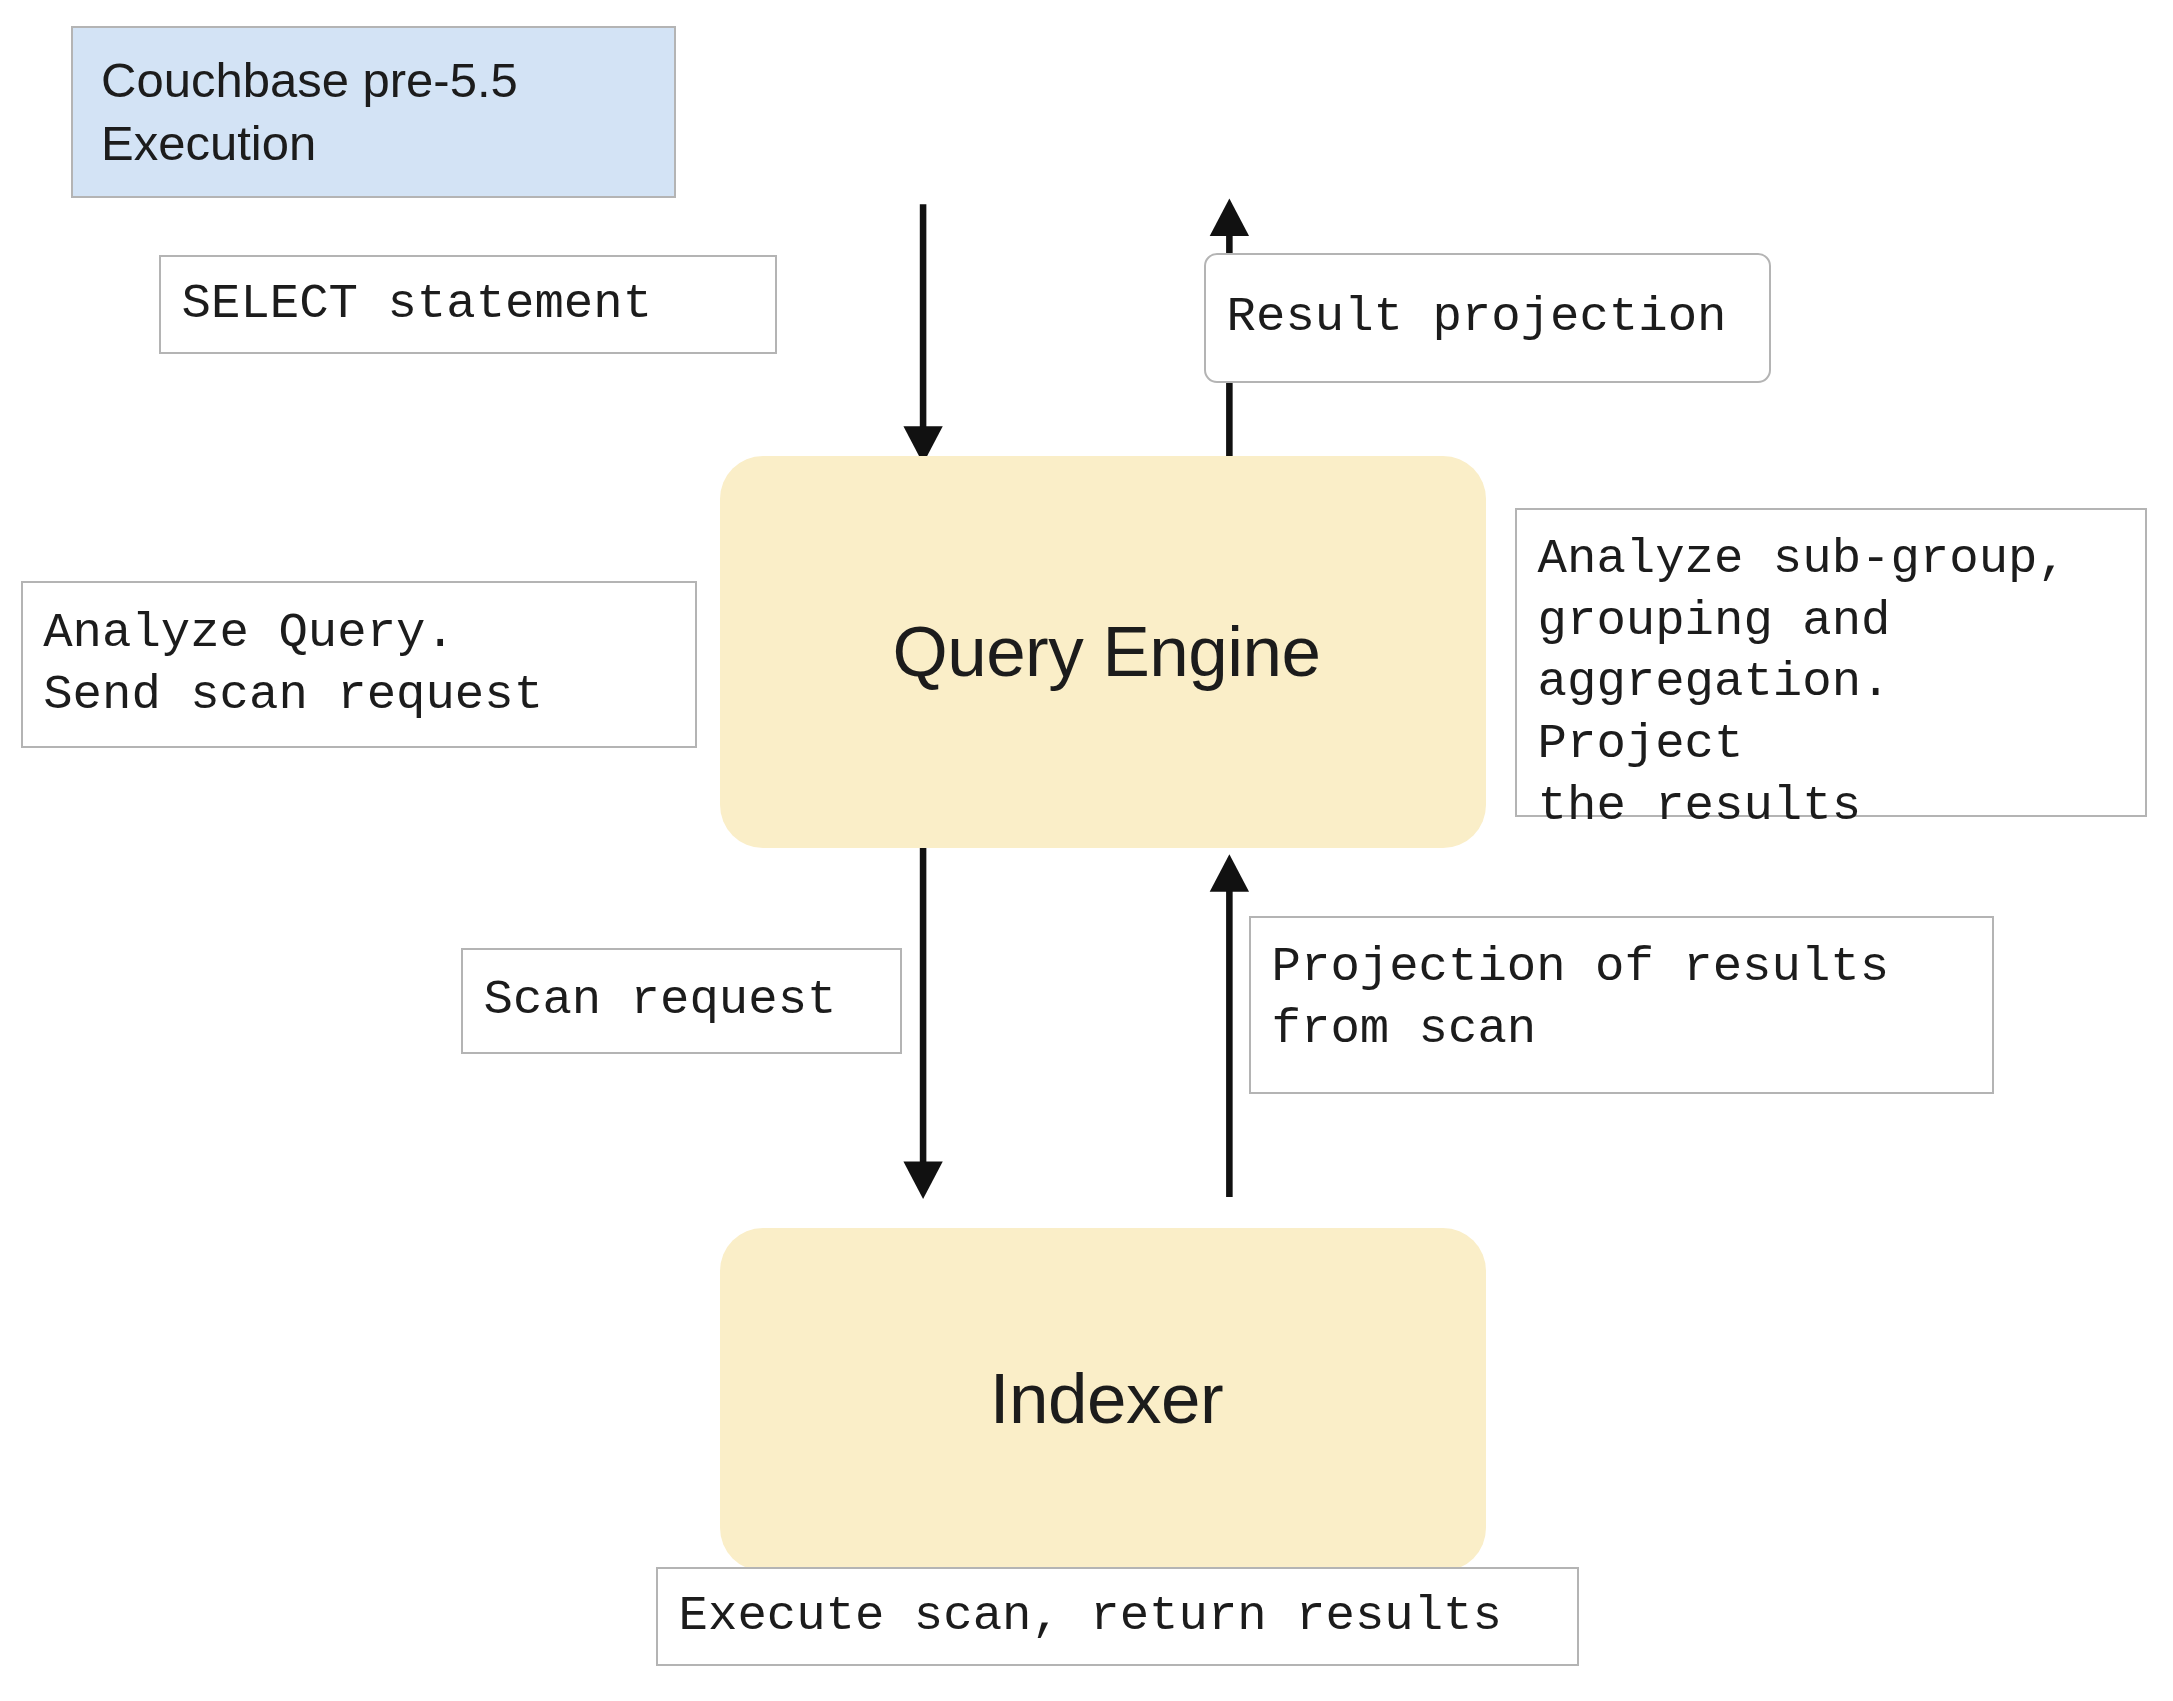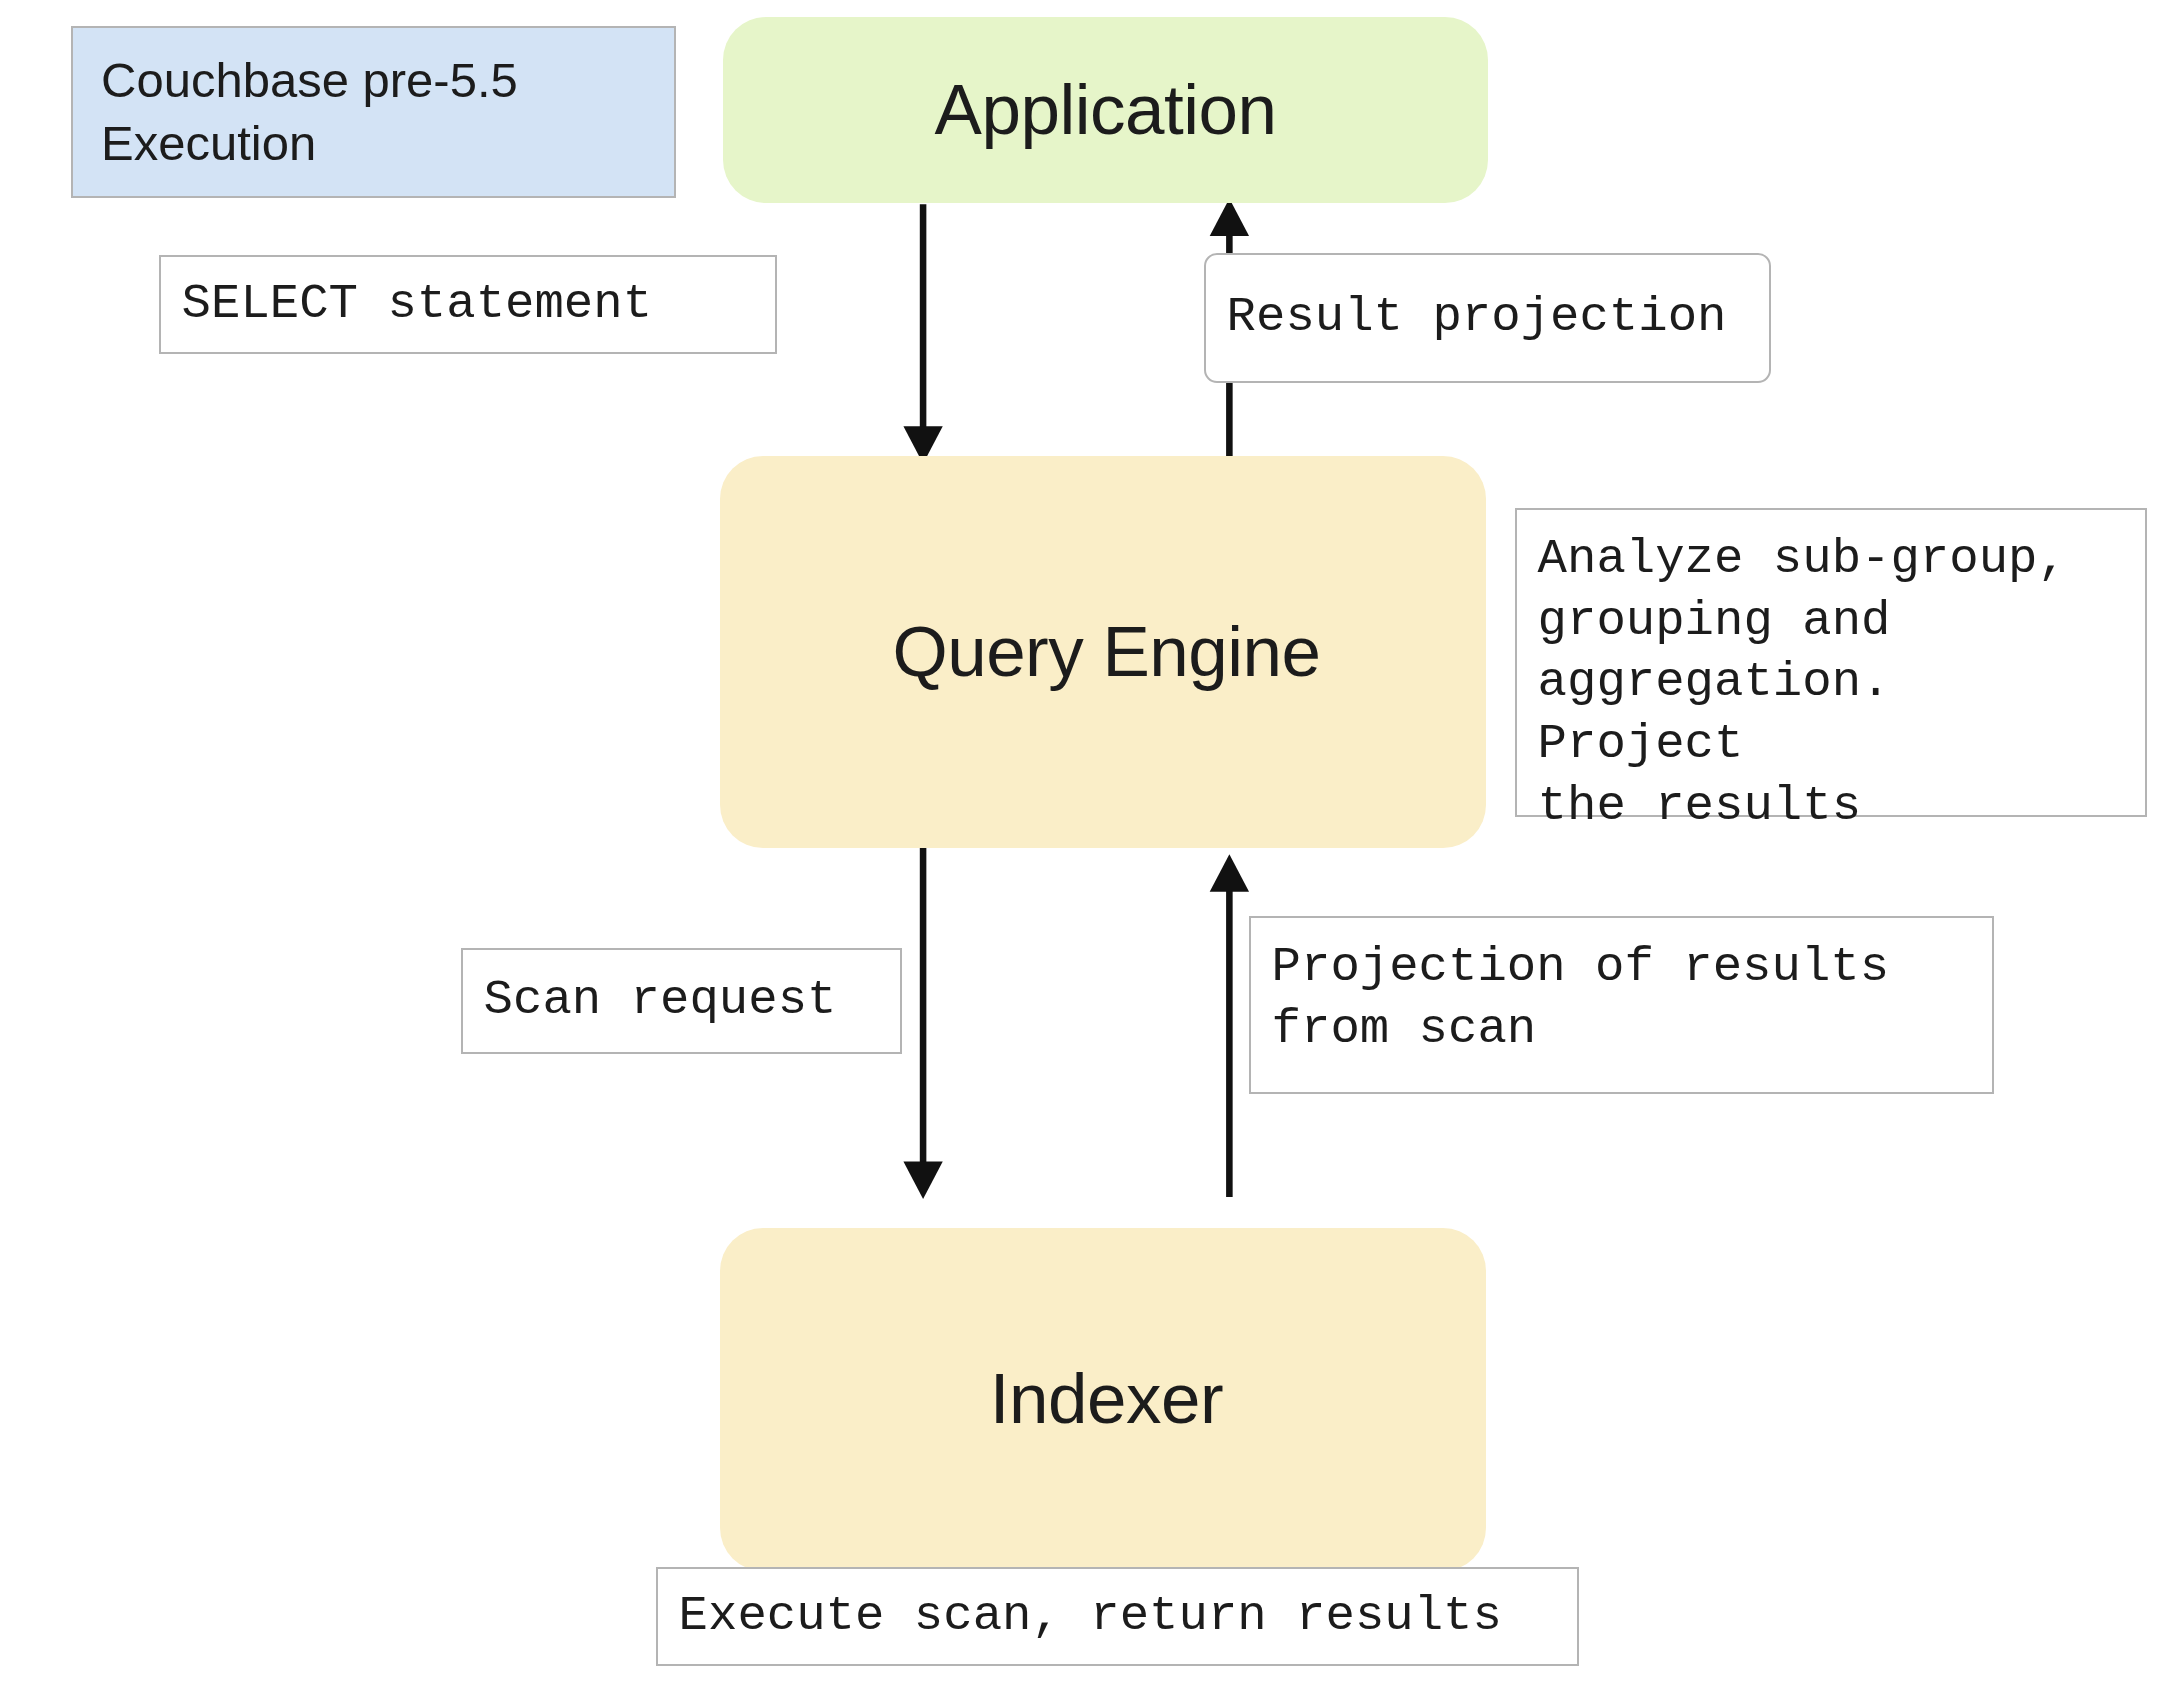--- a/index.html
+++ b/index.html
@@ -117,36 +117,37 @@
       <line x1="1312" y1="1278" x2="1312" y2="950" stroke="#111111" stroke-width="7"></line>
       <path d="M1291,952 L1333,952 L1312,912 Z" fill="#111111"></path>
     </g>
   </svg>
 
   <div class="legend-box" style="left:71px; top:26px; width:605px; height:172px;padding-left:28px;">
     <span class="callout-text">Couchbase pre-5.5
 Execution</span>
   </div>
 
-  <div class="node node-app" style="left:723px; top:17px; width:765px; height:186px;">
-    <span class="node-label">Application</span>
-  </div>
 
   <div class="callout" style="left:159px; top:255px; width:618px; height:99px;">
     <span class="callout-text">SELECT statement</span>
   </div>
 
   <div class="callout" style="left:1204px; top:253px; width:567px; height:130px;border-radius:13px;">
     <span class="callout-text">Result projection</span>
   </div>
 
   <div class="node node-amber" style="left:720px; top:456px; width:766px; height:392px;">
     <span class="node-label">Query Engine</span>
   </div>
 
+  <div class="callout" style="left:20.6px; top:581px; width:676px; height:167px;">
+    <span class="callout-text">Analyze Query.
+Send scan request</span>
+  </div>
 
   <div class="callout top-align" style="left:1515px; top:508px; width:632px; height:309px;">
     <span class="callout-text">Analyze sub-group,
 grouping and
 aggregation. Project
 the results</span>
   </div>
 
   <div class="callout" style="left:461px; top:948px; width:441px; height:106px;">
     <span class="callout-text">Scan request</span>

